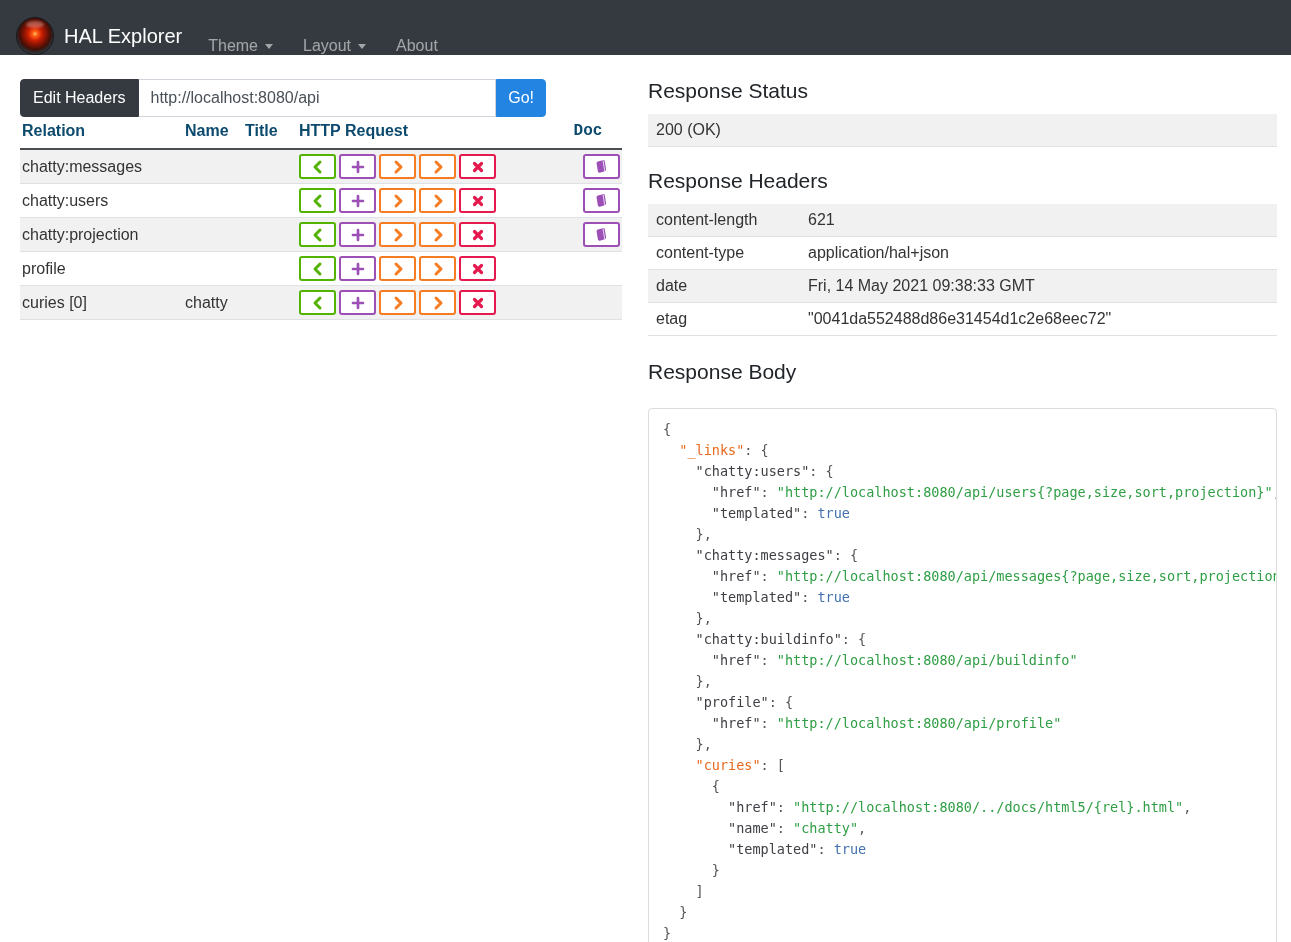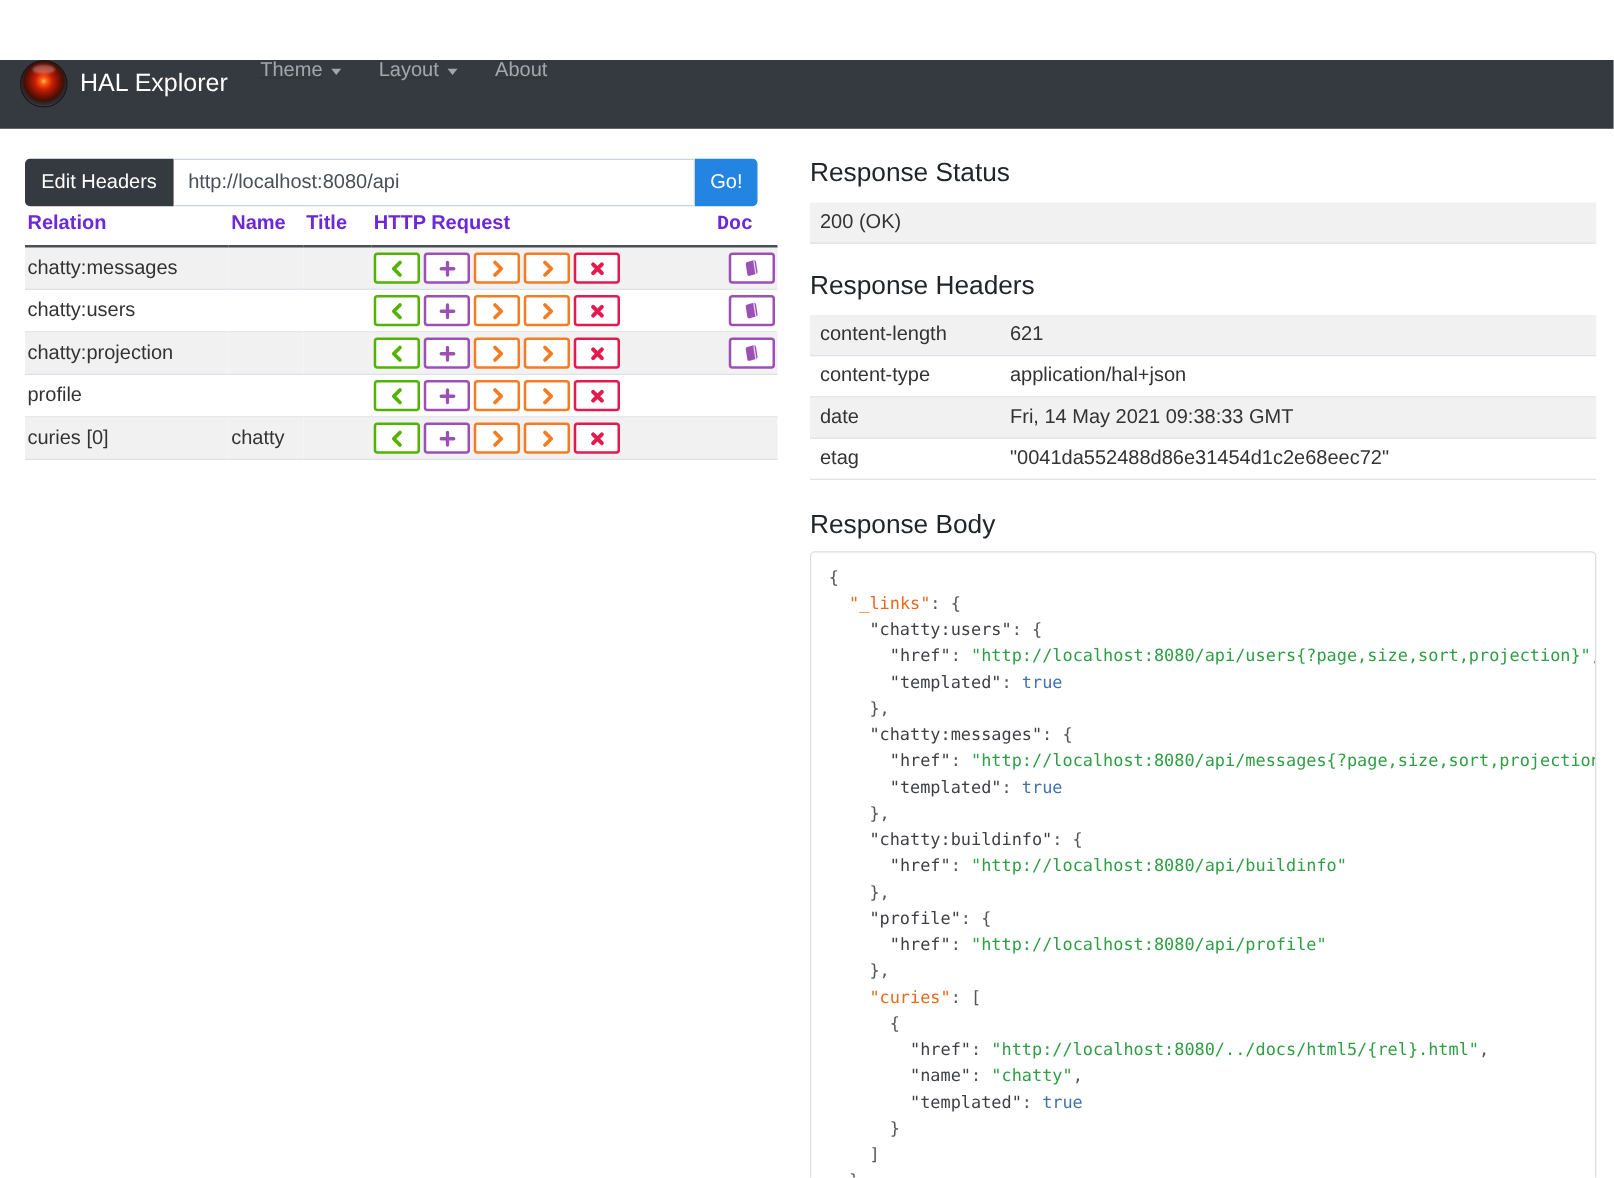--- a/index.html
+++ b/index.html
@@ -10,23 +10,22 @@
     color: #333;
     background: #fff;
     overflow: hidden;
   }
 
   
   .navbar {
     height: 55px;
     background: #343a40;
     display: flex;
-    align-items: flex-start;
+    align-items: flex-end;
     padding: 0 16px;
-    margin-top: 48px;
   }
   .brand { display:flex; align-items:center; cursor:pointer; }
   .hal-eye {
     width: 38px; height: 38px; border-radius: 50%;
     background: radial-gradient(circle at 50% 44%,
       #ffc068 0%, #ff5a12 10%, #c81e04 26%, #7c1203 44%,
       #401008 58%, #2d2f33 70%, #4a4e54 80%, #202327 100%);
     border: 1px solid #17191c;
     position: relative;
     flex: none;
@@ -55,42 +54,42 @@
   
   .main { display:flex; padding: 24px 14px 0 20px; }
   .left-col { width:602px; flex:none; margin-right:26px; }
   .right-col { flex:1; min-width:0; }
 
   h2.section {
     font-size:21px; font-weight:400; color:#212529; line-height:1.15;
   }
 
   
-  .input-group { display:flex; height:38px; width:586px; }
+  .input-group { display:flex; height:38px; width:526px; }
   .btn-edit-headers {
     background:#343a40; color:#fff; border:1px solid #343a40;
     border-radius:4px 0 0 4px; padding:0 12px; font-size:16px;
     font-family:inherit; cursor:pointer; flex:none;
   }
   .url-input {
     flex:1; border:1px solid #ced4da; border-left:none;
     padding:0 12px; font-size:16px; color:#495057; font-family:inherit;
     min-width:0; outline:none;
   }
   .btn-go {
     background:#2484e2; color:#fff; border:1px solid #2484e2;
     border-radius:0 4px 4px 0; padding:0 11px; font-size:16px;
     font-family:inherit; cursor:pointer; flex:none;
   }
 
   
   .links-heading { margin:27px 0 10px; }
   table.links { width:100%; border-collapse:collapse; font-size:16px; }
   table.links th {
-    text-align:left; font-weight:700; color:#6d28d9;
+    text-align:left; font-weight:700; color:#0c4a6e;
     padding:5px 4px 8px 2px;
     border-bottom:2px solid #4a4f54;
   }
   table.links th.col-doc { text-align:center; padding-right:8px;font-family:Liberation Mono, monospace; }
   table.links td {
     padding:4px 4px 4px 2px;
     border-bottom:1px solid #dee2e6;
     height:33px; vertical-align:middle;
   }
   table.links tbody tr:nth-child(odd) { background:#f1f1f1; }
@@ -114,21 +113,21 @@
   .rh-heading { margin:22px 0 11px; }
   table.resp-headers { width:100%; border-collapse:collapse; font-size:16px; }
   table.resp-headers th {
     text-align:left; font-weight:400; width:160px;
     padding:7px 8px; vertical-align:top;
   }
   table.resp-headers td { padding:7px 0; }
   table.resp-headers tr { border-bottom:1px solid #dee2e6; }
   table.resp-headers tbody tr:nth-child(odd) { background:#f1f1f1; }
 
-  .rb-heading { margin:24px 0 9px; }
+  .rb-heading { margin:24px 0 24px; }
   .body-box {
     border:1px solid #dcdcdc; border-radius:4px;
     padding:10px 14px; min-height:547px;
     font-family:"DejaVu Sans Mono", monospace;
     font-size:13.5px; line-height:21px;
     overflow:hidden;
   }
   .code-line { white-space:pre; height:21px; }
   .tok-p { color:#555; }
   .tok-k { color:#3f4045; }

